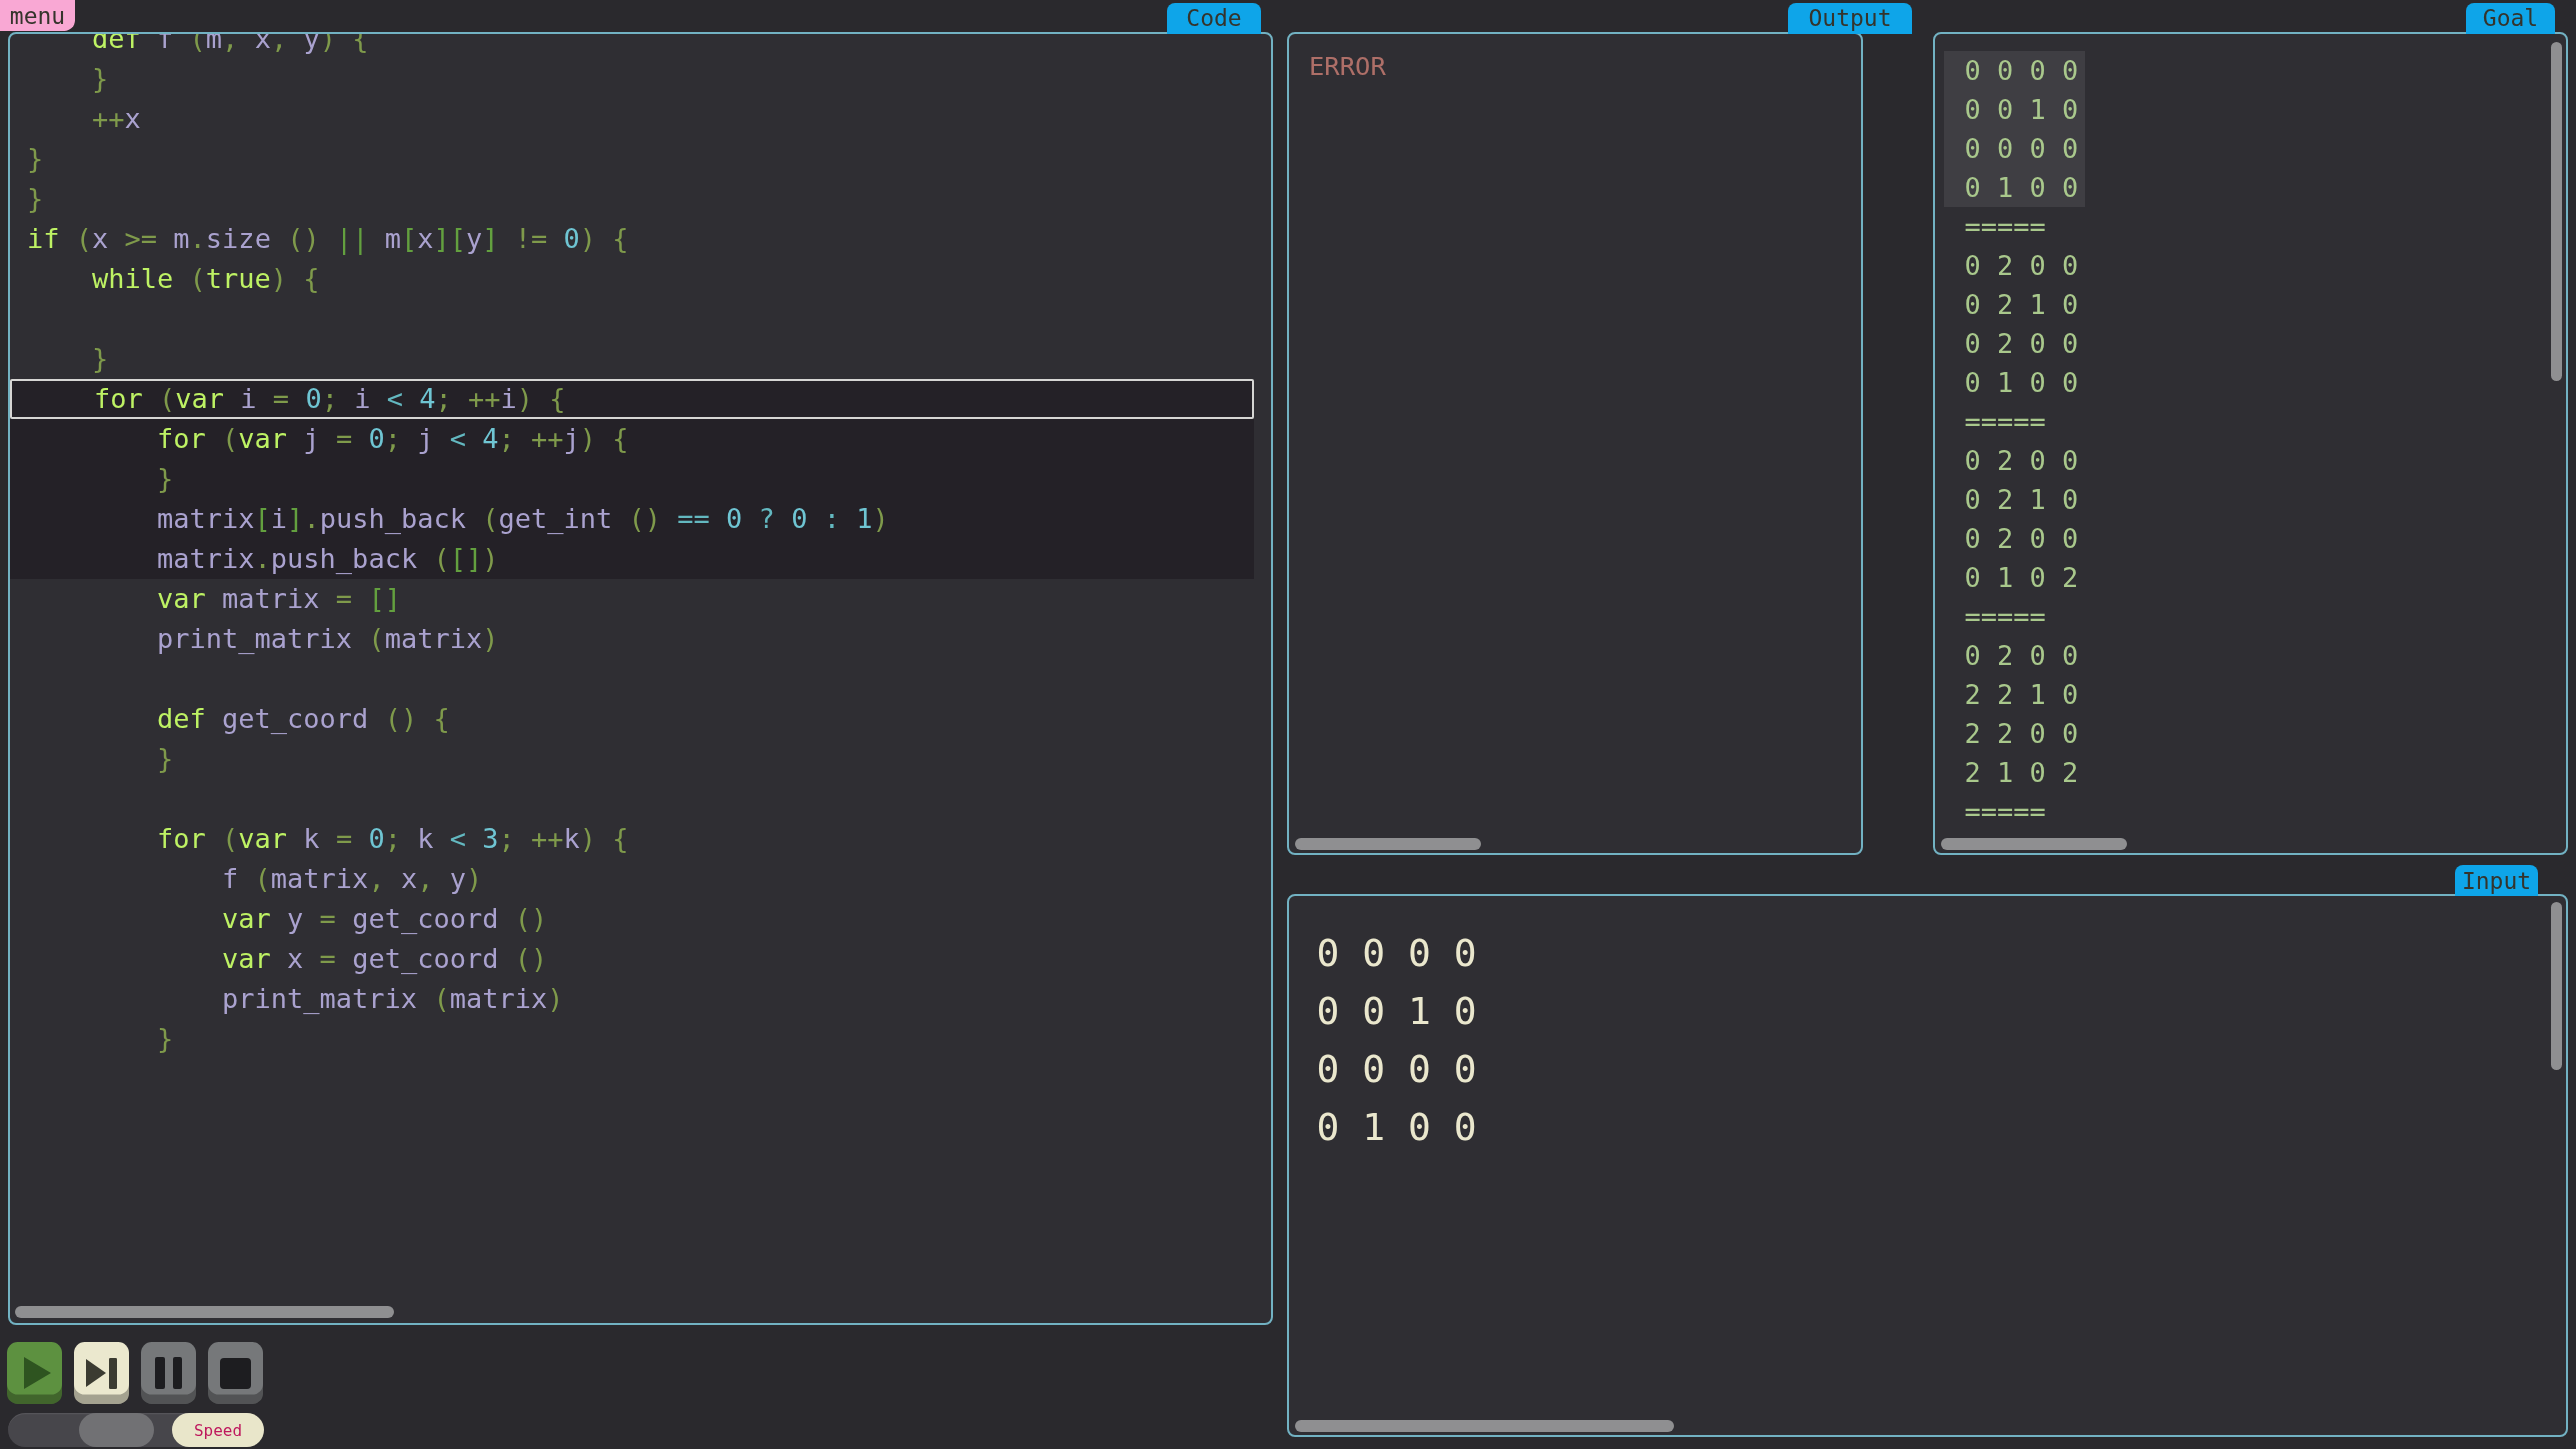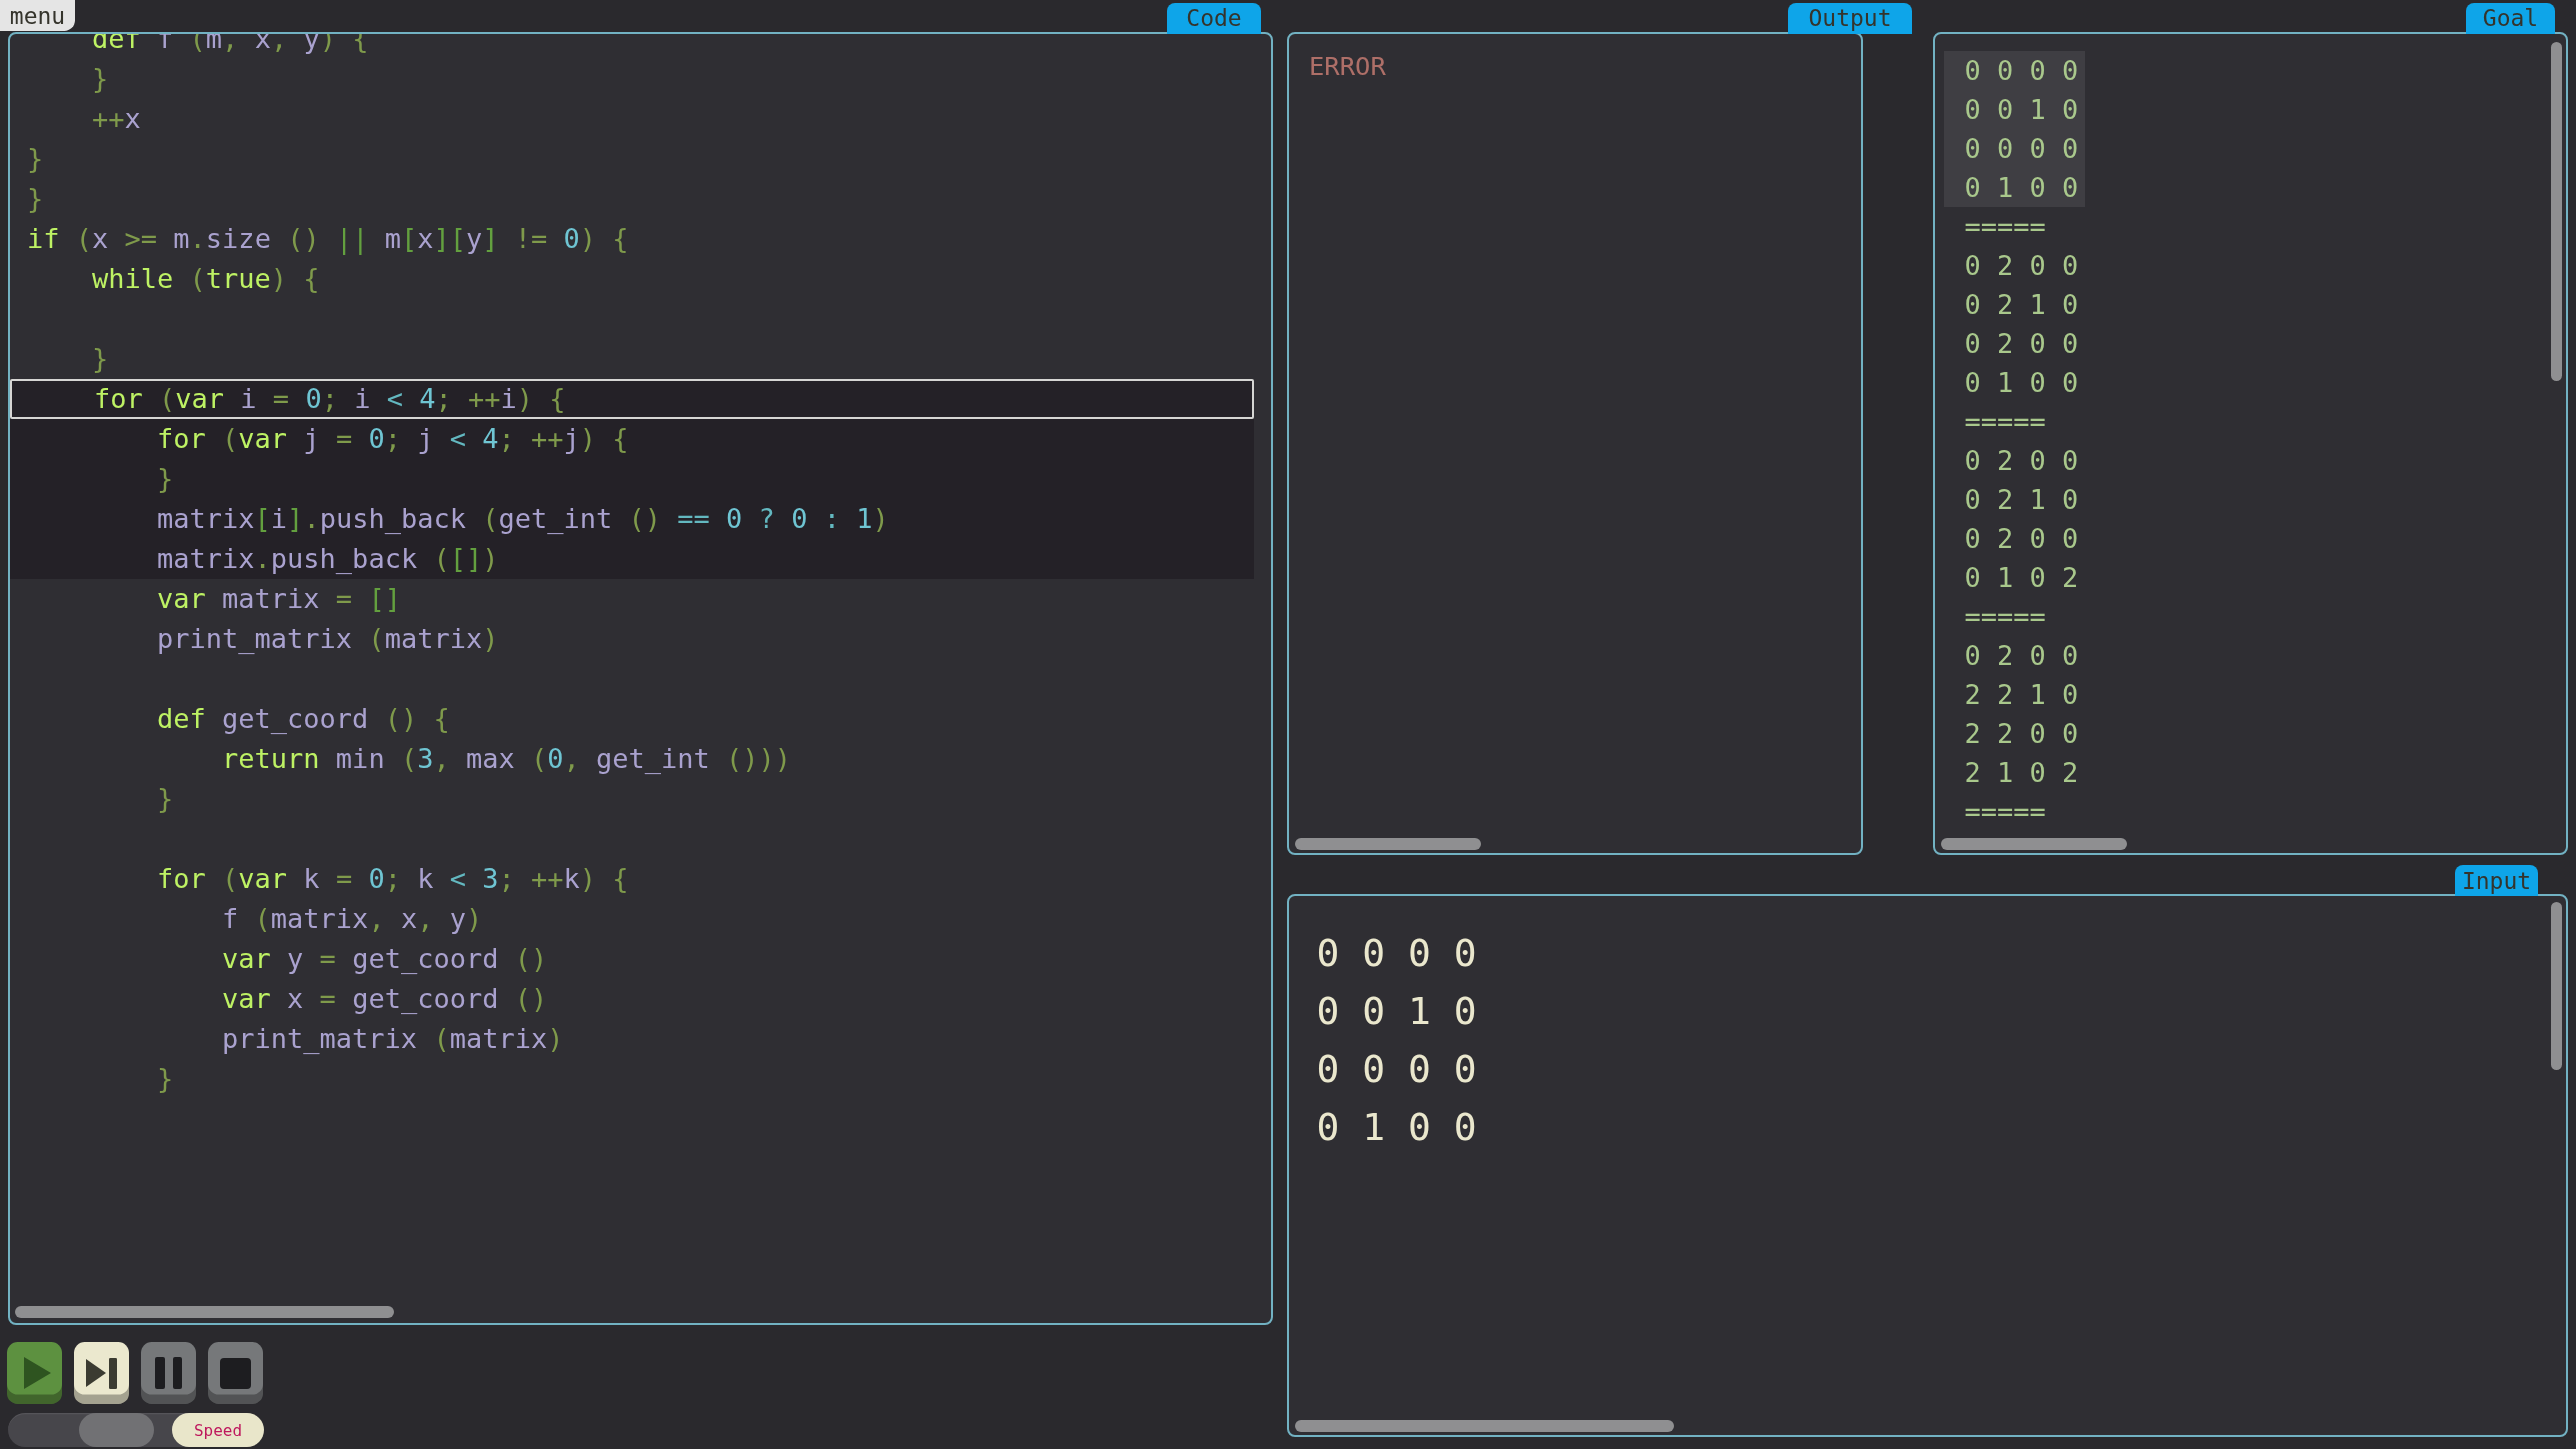--- a/index.html
+++ b/index.html
@@ -7,21 +7,21 @@
        font-family:"DejaVu Sans Mono","Liberation Mono",monospace;}
 
   .panel{position:absolute;background:#2f2e33;border:2px solid #72b2c3;
          border-radius:8px;box-sizing:border-box;overflow:hidden;}
 
   .tab{position:absolute;background:#0ea5e9;color:#35342c;font-size:23px;
        height:31px;display:flex;align-items:center;justify-content:center;
        border-radius:8px 8px 0 0;z-index:3;}
 
   .menu-btn{position:absolute;left:0;top:0;width:75px;height:31px;
-       background:#e5e5e5;color:#35342c;font-size:23px;
+       background:#f9a8d4;color:#35342c;font-size:23px;
        display:flex;align-items:center;justify-content:center;
        border-radius:0 0 10.7px 0;z-index:4;}
 
   
   #code-lines{position:absolute;left:0;top:-14.8px;width:100%;}
   .code-line{height:40px;line-height:40px;font-size:27px;white-space:pre;
              padding-left:17px;margin-right:17.4px;box-sizing:border-box;}
   .code-line.sel{background:#242127;}
   .code-line.cur{background:#242127;border:2px solid #d6d6d4;border-radius:2px;line-height:36px;}
   .tok-k{color:#bef264;}   
@@ -93,21 +93,20 @@
       <div class="code-line"><span class="tok-p">    }</span></div>
       <div class="code-line sel cur"><span class="tok-k">    for</span><span class="tok-p"> (</span><span class="tok-k">var</span><span class="tok-i"> i</span><span class="tok-p"> = </span><span class="tok-n">0</span><span class="tok-p">; </span><span class="tok-i">i</span><span class="tok-c"> &lt; </span><span class="tok-n">4</span><span class="tok-p">; ++</span><span class="tok-i">i</span><span class="tok-p">) {</span></div>
       <div class="code-line sel"><span class="tok-k">        for</span><span class="tok-p"> (</span><span class="tok-k">var</span><span class="tok-i"> j</span><span class="tok-p"> = </span><span class="tok-n">0</span><span class="tok-p">; </span><span class="tok-i">j</span><span class="tok-c"> &lt; </span><span class="tok-n">4</span><span class="tok-p">; ++</span><span class="tok-i">j</span><span class="tok-p">) {</span></div>
       <div class="code-line sel"><span class="tok-p">        }</span></div>
       <div class="code-line sel"><span class="tok-i">        matrix</span><span class="tok-g">[</span><span class="tok-i">i</span><span class="tok-g">]</span><span class="tok-p">.</span><span class="tok-i">push_back</span><span class="tok-p"> (</span><span class="tok-i">get_int</span><span class="tok-p"> ()</span><span class="tok-c"> == </span><span class="tok-n">0</span><span class="tok-c"> ? </span><span class="tok-n">0</span><span class="tok-c"> : </span><span class="tok-n">1</span><span class="tok-p">)</span></div>
       <div class="code-line sel"><span class="tok-i">        matrix</span><span class="tok-p">.</span><span class="tok-i">push_back</span><span class="tok-p"> (</span><span class="tok-g">[]</span><span class="tok-p">)</span></div>
       <div class="code-line"><span class="tok-k">        var</span><span class="tok-i"> matrix</span><span class="tok-p"> = </span><span class="tok-g">[]</span></div>
       <div class="code-line"><span class="tok-i">        print_matrix</span><span class="tok-p"> (</span><span class="tok-i">matrix</span><span class="tok-p">)</span></div>
       <div class="code-line"></div>
       <div class="code-line"><span class="tok-k">        def</span><span class="tok-i"> get_coord</span><span class="tok-p"> () {</span></div>
-      <div class="code-line"><span class="tok-k">            return</span><span class="tok-i"> min</span><span class="tok-p"> (</span><span class="tok-n">3</span><span class="tok-p">, </span><span class="tok-i">max</span><span class="tok-p"> (</span><span class="tok-n">0</span><span class="tok-p">, </span><span class="tok-i">get_int</span><span class="tok-p"> ()))</span></div>
       <div class="code-line"><span class="tok-p">        }</span></div>
       <div class="code-line"></div>
       <div class="code-line"><span class="tok-k">        for</span><span class="tok-p"> (</span><span class="tok-k">var</span><span class="tok-i"> k</span><span class="tok-p"> = </span><span class="tok-n">0</span><span class="tok-p">; </span><span class="tok-i">k</span><span class="tok-c"> &lt; </span><span class="tok-n">3</span><span class="tok-p">; ++</span><span class="tok-i">k</span><span class="tok-p">) {</span></div>
       <div class="code-line"><span class="tok-i">            f</span><span class="tok-p"> (</span><span class="tok-i">matrix</span><span class="tok-p">, </span><span class="tok-i">x</span><span class="tok-p">, </span><span class="tok-i">y</span><span class="tok-p">)</span></div>
       <div class="code-line"><span class="tok-k">            var</span><span class="tok-i"> y</span><span class="tok-p"> = </span><span class="tok-i">get_coord</span><span class="tok-p"> ()</span></div>
       <div class="code-line"><span class="tok-k">            var</span><span class="tok-i"> x</span><span class="tok-p"> = </span><span class="tok-i">get_coord</span><span class="tok-p"> ()</span></div>
       <div class="code-line"><span class="tok-i">            print_matrix</span><span class="tok-p"> (</span><span class="tok-i">matrix</span><span class="tok-p">)</span></div>
       <div class="code-line"><span class="tok-p">        }</span></div>
     </div>
   <div class="sb" style="left:5.4px;bottom:5.4px;width:379px;height:11.4px;"></div>

